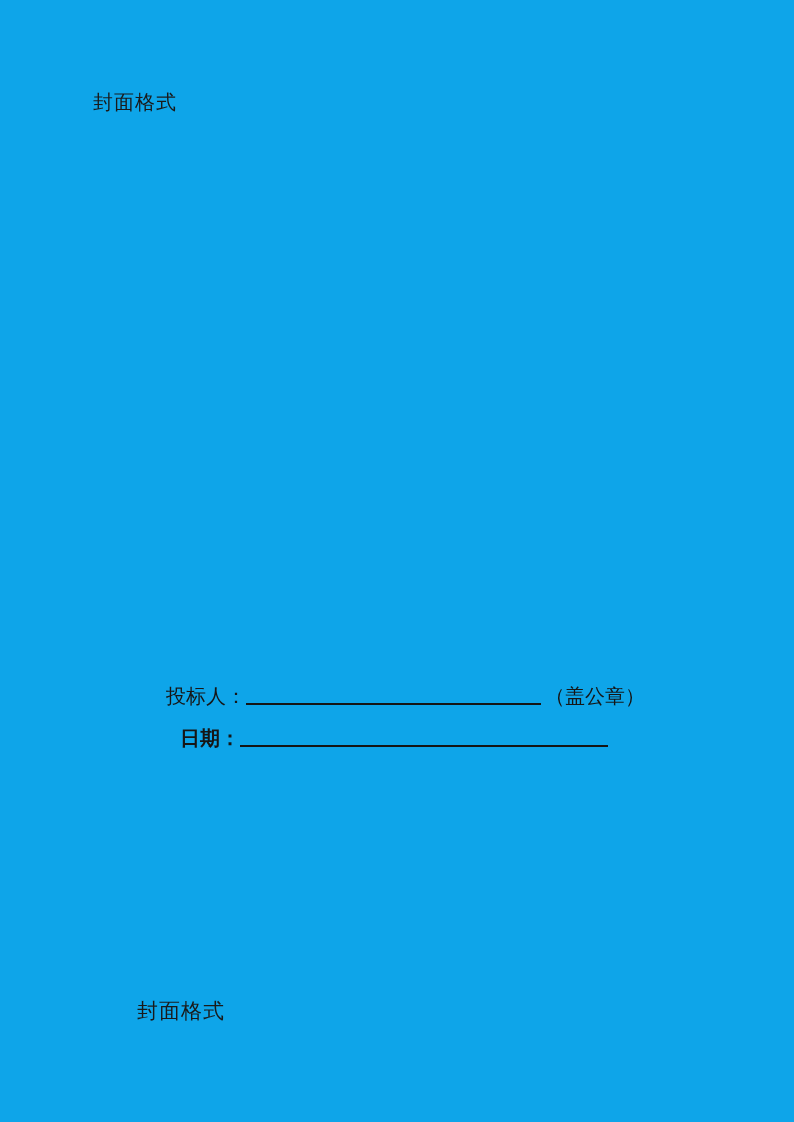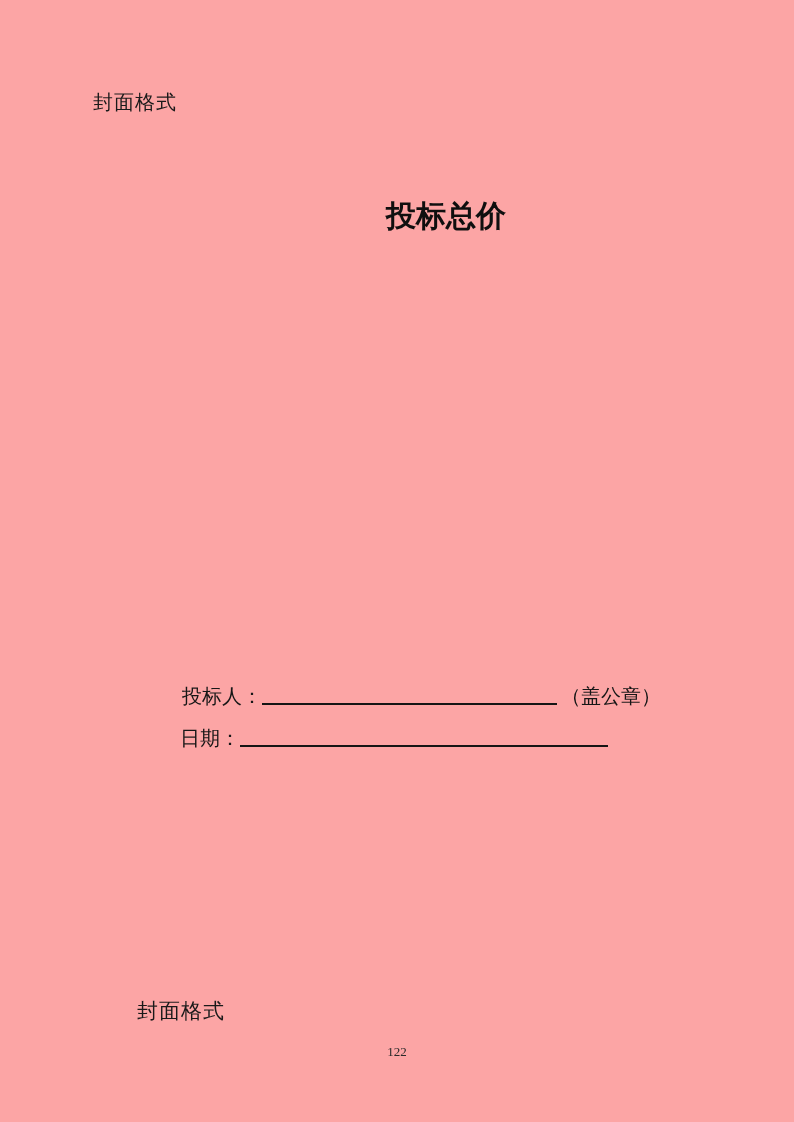--- a/index.html
+++ b/index.html
@@ -5,21 +5,21 @@
   * { margin: 0; padding: 0; box-sizing: border-box; }
   html, body { background: #ffffff; }
   body {
     font-family: "Liberation Serif", "DejaVu Serif", serif;
     color: #111111;
   }
   .page {
     position: relative;
     width: 794px;
     height: 1122px;
-    background: #fca5a5;
+    background: #0ea5e9;
     overflow: hidden;
     margin: 0 auto;
   }
 
   .cover-label {
     position: absolute;
     left: 93px;
     top: 89px;
     font-size: 20px;
     letter-spacing: 1px;
@@ -57,39 +57,39 @@
     color: #0f0f0f;
   }
   .bidder-row {
     position: absolute;
     left: 166px;
     top: 684px;
     font-size: 20px;
     line-height: 24px;
     white-space: nowrap;
     color: #161616;
-    margin-left: 16px;
   }
   .bidder-row .blank-line {
     width: 295px;
     border-bottom-width: 2px;
     top: 2px;
   }
   .seal-note {
     margin-left: 4px;
     letter-spacing: 0px;
   }
   .date-row {
     position: absolute;
     left: 180px;
     top: 726px;
     font-size: 20px;
     line-height: 24px;
     white-space: nowrap;
     color: #161616;
+    font-weight: bold;
   }
   .date-row .blank-line {
     width: 368px;
     border-bottom-width: 2px;
     top: 2px;
   }
 
   .flyleaf-label {
     position: absolute;
     left: 137px;
@@ -110,27 +110,25 @@
   }
 </style>
 </head>
 <body>
 
 <div class="page">
 
   <div class="cover-label">封面格式</div>
 
 
-  <div class="main-title">投标总价</div>
 
   <div class="bidder-row">
     <span>投标人：</span><span class="blank-line"></span><span class="seal-note">（盖公章）</span>
   </div>
 
   <div class="date-row">
     <span>日期：</span><span class="blank-line"></span>
   </div>
 
   <div class="flyleaf-label">封面格式</div>
 
-  <div class="page-number">122</div>
 
 </div>
 
 </body></html>

